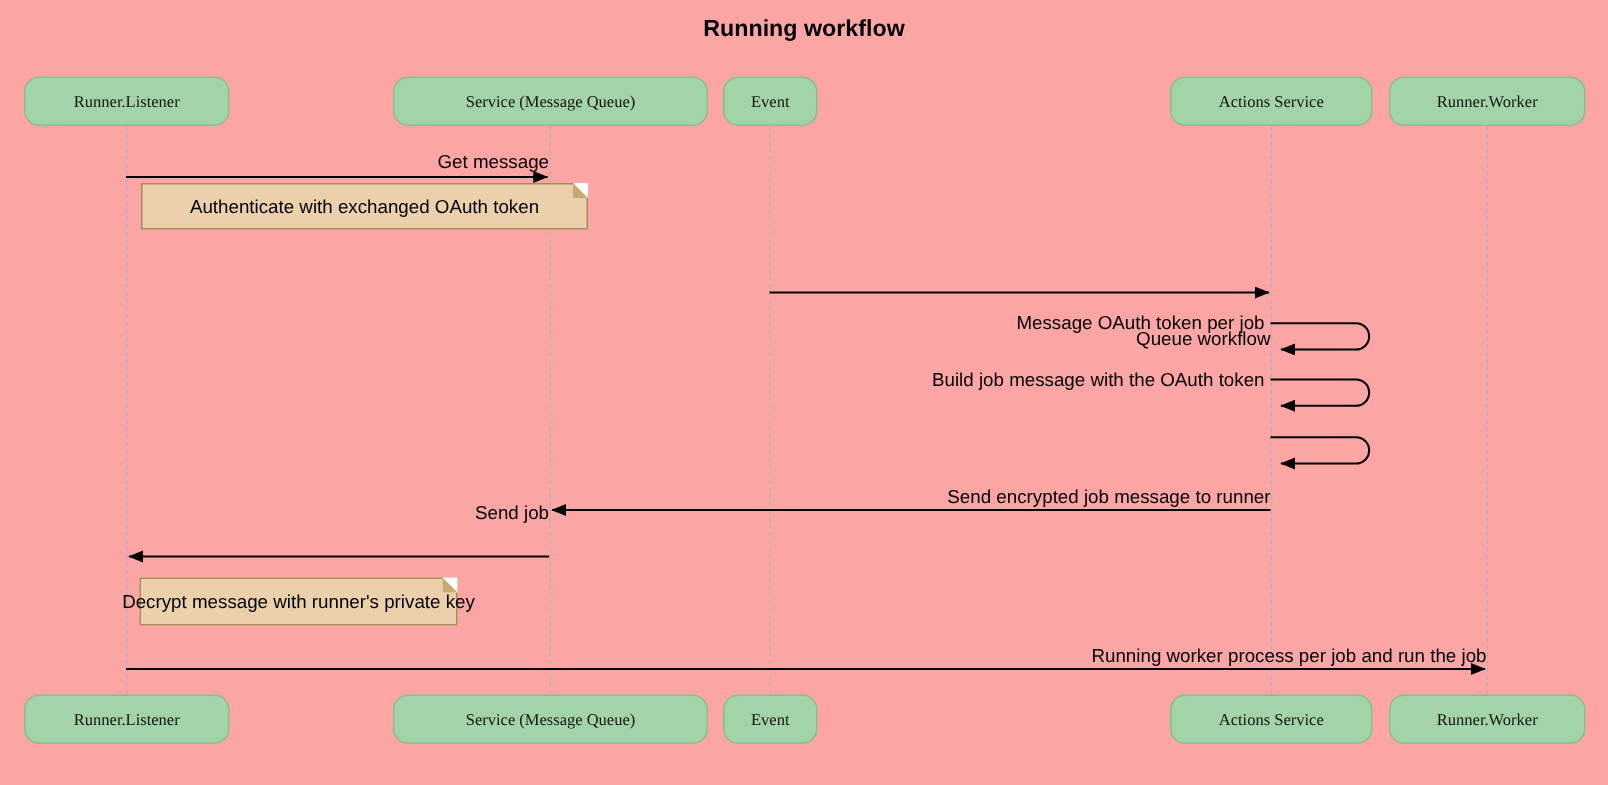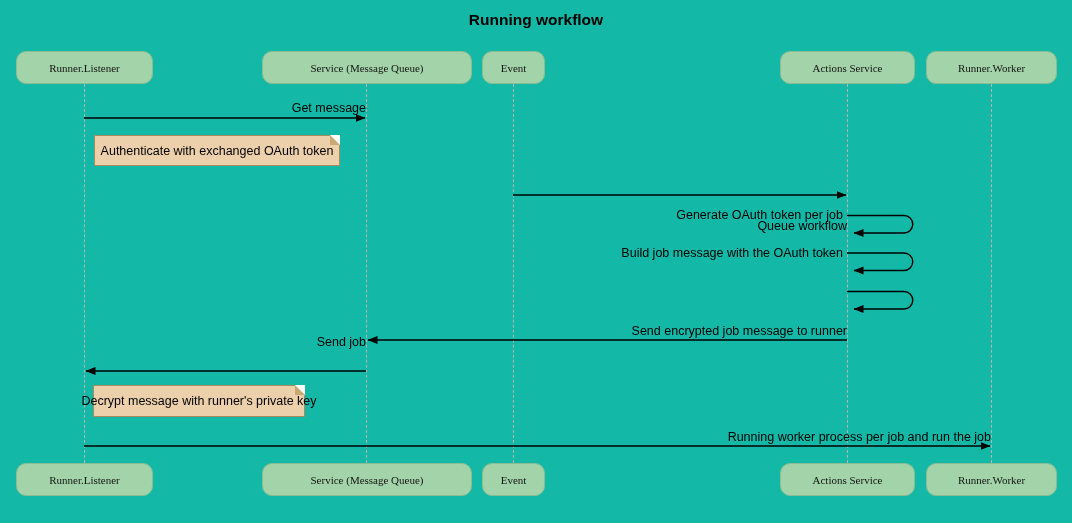--- a/index.html
+++ b/index.html
@@ -1,20 +1,20 @@
 <!DOCTYPE html>
 <html><head>
 <meta charset="utf-8">
 <style>
   html, body { margin: 0; padding: 0; background: #ffffff; }
   .diagram {
     position: relative;
     width: 1072px;
     height: 523px;
-    background: #14b8a6;
+    background: #fca5a5;
     font-family: "Liberation Sans", sans-serif;
     overflow: hidden;
   }
   .title {
     position: absolute;
     top: 11px; left: 0; width: 1072px;
     text-align: center;
     font-size: 15.5px;
     font-weight: bold;
     color: #000000;
@@ -99,27 +99,27 @@
     <path d="M847 215.5 L904 215.5 A 8.75 8.75 0 0 1 904 233 L854 233" fill="none" stroke="#000000" stroke-width="1.4" marker-end="url(#ah)"></path>
     <path d="M847 253 L904 253 A 8.75 8.75 0 0 1 904 270.5 L854 270.5" fill="none" stroke="#000000" stroke-width="1.4" marker-end="url(#ah)"></path>
     <path d="M847 291.5 L904 291.5 A 8.75 8.75 0 0 1 904 309 L854 309" fill="none" stroke="#000000" stroke-width="1.4" marker-end="url(#ah)"></path>
     <path d="M847 340 L368 340" fill="none" stroke="#000000" stroke-width="1.4" marker-end="url(#ah)"></path>
     <path d="M366 371 L86 371" fill="none" stroke="#000000" stroke-width="1.4" marker-end="url(#ah)"></path>
     <path d="M84 446 L990 446" fill="none" stroke="#000000" stroke-width="1.4" marker-end="url(#ah)"></path>
   </svg>
 
   <div class="msg-label center" style="left:84px;  width:282px; top:101px;">Get message</div>
   <div class="msg-label center" style="left:513px; width:334px; top:178px;margin-top:41px;">Queue workflow</div>
-  <div class="msg-label right" style="left:443px; width:400px; top:208px;">Generate OAuth token per job</div>
+  <div class="msg-label right" style="left:443px; width:400px; top:208px;">Message OAuth token per job</div>
   <div class="msg-label right" style="left:443px; width:400px; top:246px;">Build job message with the OAuth token</div>
   <div class="msg-label center" style="left:366px; width:481px; top:324px;">Send encrypted job message to runner</div>
   <div class="msg-label center" style="left:84px;  width:282px; top:335px;">Send job</div>
   <div class="msg-label center" style="left:84px;  width:907px; top:430px;">Running worker process per job and run the job</div>
 
-  <div class="note" style="left:94px; top:135px; width:246px; height:31px;text-align:center;">
+  <div class="note" style="left:94px; top:122px; width:298px; height:31px;text-align:center;">
     <span>Authenticate with exchanged OAuth token</span>
     <span class="fold"></span>
   </div>
   <div class="note" style="left:93px; top:385px; width:212px; height:32px;">
     <span>Decrypt message with runner's private key</span>
     <span class="fold"></span>
   </div>
 
   <div class="actor" style="left:16px;  top:51px; width:137px;">Runner.Listener</div>
   <div class="actor" style="left:262px; top:51px; width:210px;">Service (Message Queue)</div>

